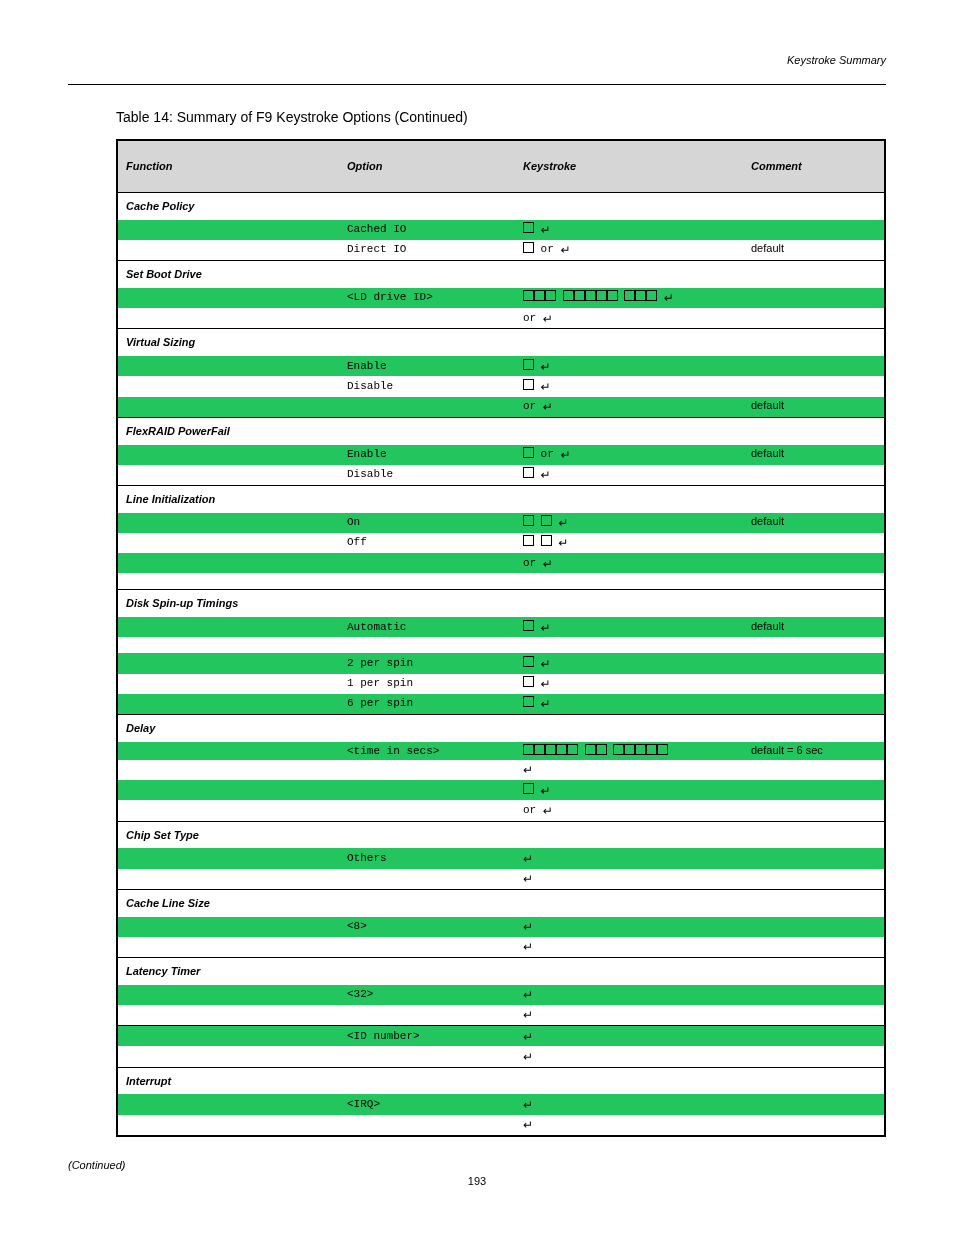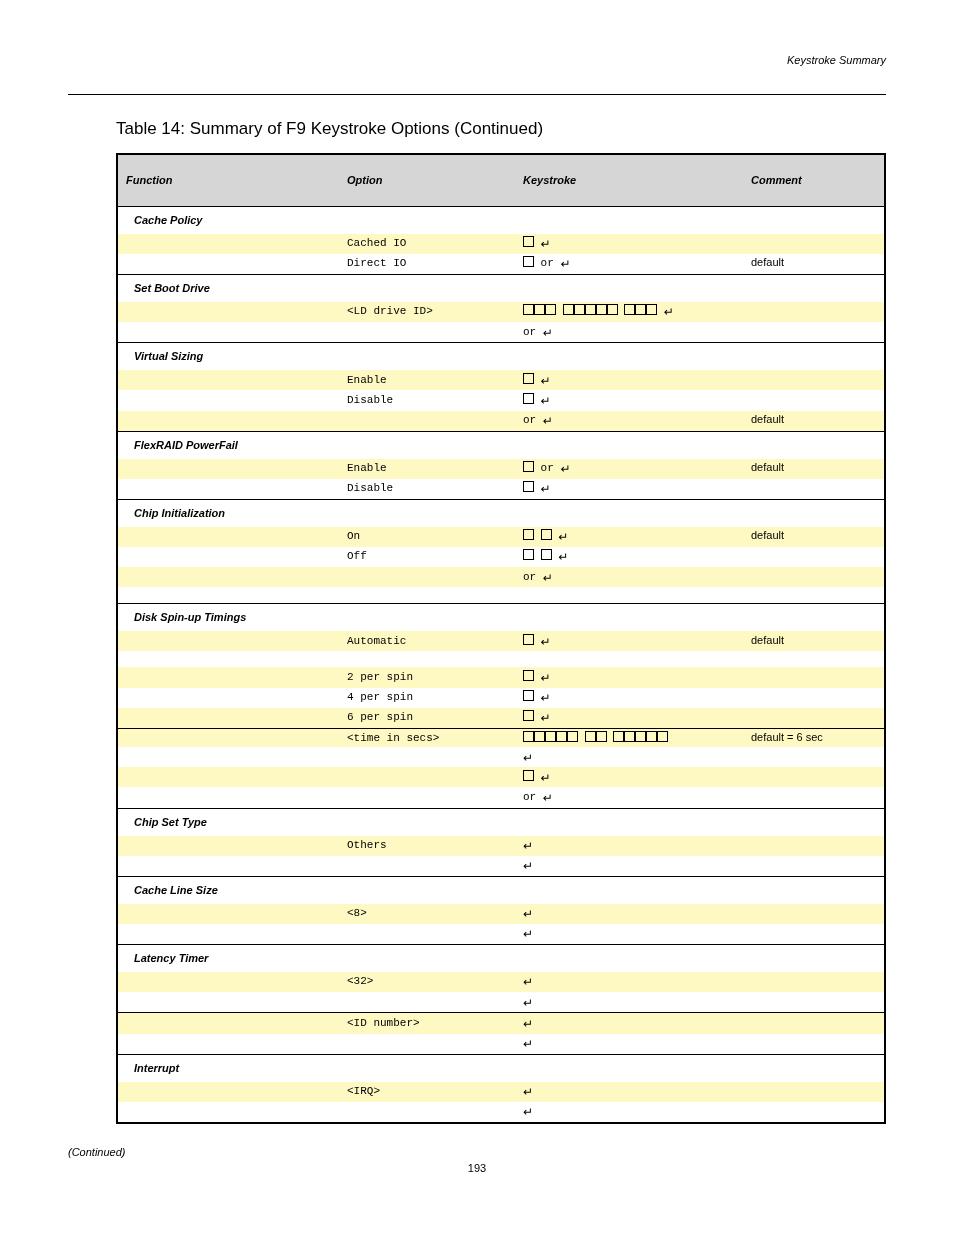--- a/index.html
+++ b/index.html
@@ -1,32 +1,32 @@
 <!DOCTYPE html>
 <html><head>
 <meta charset="utf-8">
 <style>
   html,body{margin:0;padding:0;background:#fff;color:#000;font-family:Arial,Helvetica,sans-serif}
   .page{width:954px;margin:0 auto;position:relative;box-sizing:border-box;padding:54px 68px 40px 68px}
-  .hdr-right{font-size:11px;font-style:italic;text-align:right;margin-bottom:28px}
+  .hdr-right{font-size:11px;font-style:italic;text-align:right;margin-bottom:18px}
   .rule{border:none;border-top:1.5px solid #000;margin:0 0 24px 0}
-  .subtitle{font-size:17px;margin:0 0 14px 48px}
+  .subtitle{font-size:14px;margin:0 0 14px 48px}
   .tablewrap{margin-left:48px;border:2px solid #000;font-size:11px;line-height:1.35}
   .thead{display:flex;font-weight:bold;font-style:italic;background:#d6d6d6;border-bottom:1px solid #000}
   .thead>div{padding:18px 8px}
   .c1{flex:0 0 205px}
   .c2{flex:0 0 160px}
   .c3{flex:0 0 212px}
   .c4{flex:1}
   .section{border-bottom:1px solid #000}
   .section:last-child{border-bottom:none}
-  .secname{font-weight:bold;font-style:italic;padding:6px 16px}
+  .secname{font-weight:bold;font-style:italic;padding:6px 8px}
   .row{display:flex}
   .row>div{padding:1.5px 8px}
-  .shade{background:#fef9c3}
+  .shade{background:#22c55e}
   .blank{height:13px}
   .mono{font-family:"Courier New",monospace;font-size:11px;line-height:1.2;white-space:pre}
   .cb{display:inline-block;width:9px;height:9px;border:1px solid #000;vertical-align:-1px}
   .ret{font-family:Arial,sans-serif;font-size:12px;display:inline-block;vertical-align:-2px}
   .foot-right{text-align:left;font-style:italic;font-size:11px;margin:22px 0 0 0}
   .pgnum{text-align:center;font-size:11px;margin-top:4px}
 </style>
 </head>
 <body>
 
@@ -102,21 +102,21 @@
             <div class="c4">default</div>
           </div>
           <div class="row">
             <div class="c1"></div>
             <div class="c2"><span class="mono">Disable</span></div>
             <div class="c3"><span class="cb"></span><span class="mono"> </span><span class="ret">↵</span></div>
             <div class="c4"></div>
           </div>
         </div>
         <div class="section">
-          <div class="secname">Chip Initialization</div>
+          <div class="secname">Line Initialization</div>
           <div class="row shade">
             <div class="c1"></div>
             <div class="c2"><span class="mono">On</span></div>
             <div class="c3"><span class="cb"></span><span class="mono"> </span><span class="cb"></span><span class="mono"> </span><span class="ret">↵</span></div>
             <div class="c4">default</div>
           </div>
           <div class="row">
             <div class="c1"></div>
             <div class="c2"><span class="mono">Off</span></div>
             <div class="c3"><span class="cb"></span><span class="mono"> </span><span class="cb"></span><span class="mono"> </span><span class="ret">↵</span></div>
@@ -150,32 +150,33 @@
             <div class="c4 blank"></div>
           </div>
           <div class="row shade">
             <div class="c1"></div>
             <div class="c2"><span class="mono">2 per spin</span></div>
             <div class="c3"><span class="cb"></span><span class="mono"> </span><span class="ret">↵</span></div>
             <div class="c4"></div>
           </div>
           <div class="row">
             <div class="c1"></div>
-            <div class="c2"><span class="mono">4 per spin</span></div>
+            <div class="c2"><span class="mono">1 per spin</span></div>
             <div class="c3"><span class="cb"></span><span class="mono"> </span><span class="ret">↵</span></div>
             <div class="c4"></div>
           </div>
           <div class="row shade">
             <div class="c1"></div>
             <div class="c2"><span class="mono">6 per spin</span></div>
             <div class="c3"><span class="cb"></span><span class="mono"> </span><span class="ret">↵</span></div>
             <div class="c4"></div>
           </div>
         </div>
         <div class="section">
+          <div class="secname">Delay</div>
           <div class="row shade">
             <div class="c1"></div>
             <div class="c2"><span class="mono">&lt;time in secs&gt;</span></div>
             <div class="c3"><span class="cb"></span><span class="cb"></span><span class="cb"></span><span class="cb"></span><span class="cb"></span><span class="mono"> </span><span class="cb"></span><span class="cb"></span><span class="mono"> </span><span class="cb"></span><span class="cb"></span><span class="cb"></span><span class="cb"></span><span class="cb"></span></div>
             <div class="c4">default = 6 sec</div>
           </div>
           <div class="row">
             <div class="c1"></div>
             <div class="c2"><span class="mono"></span></div>
             <div class="c3"><span class="ret">↵</span></div>

